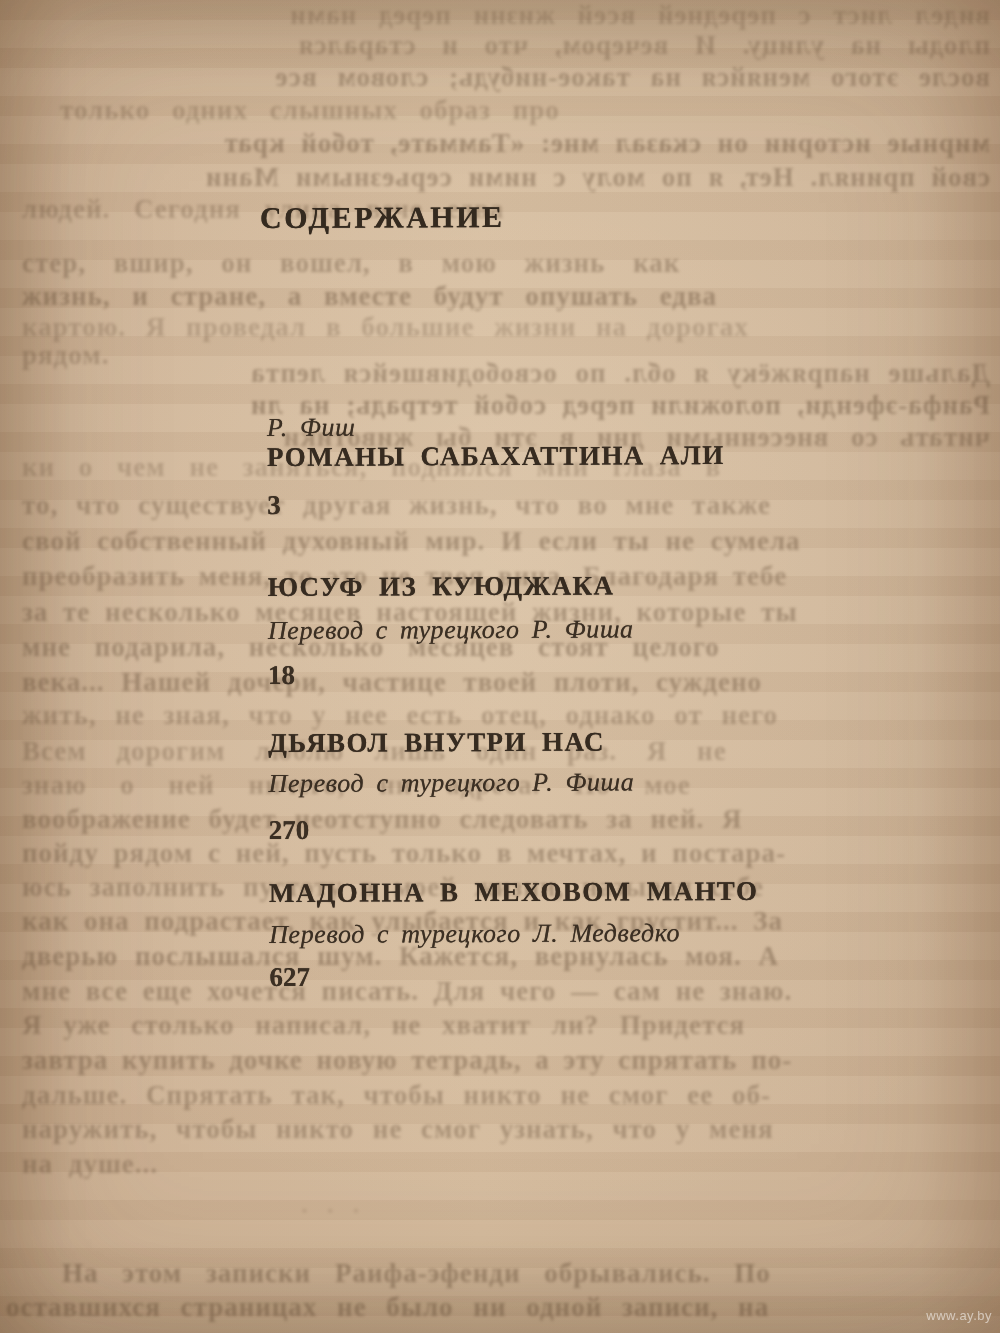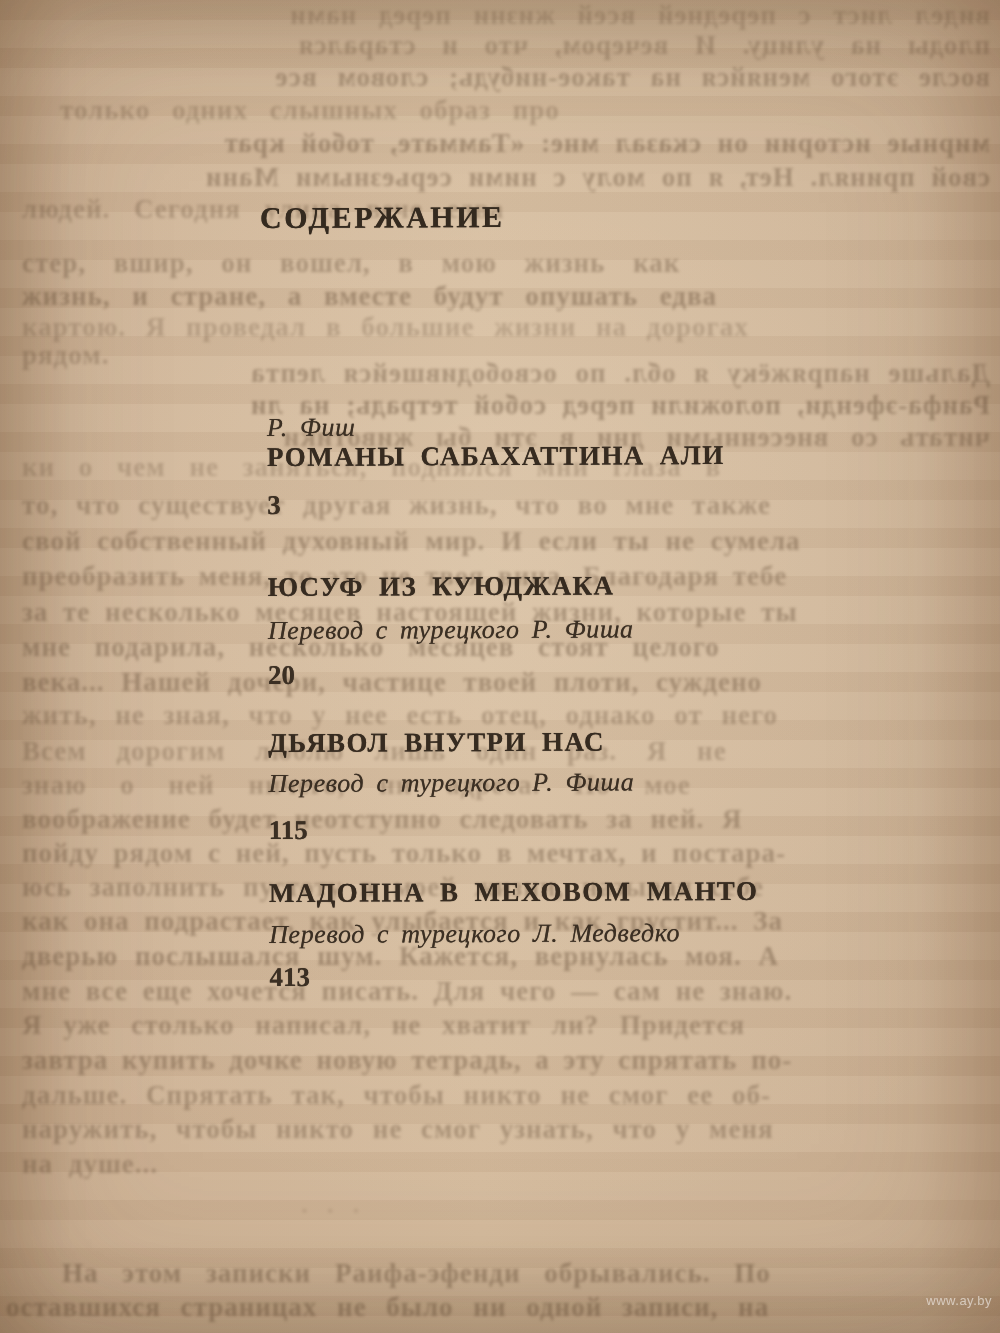--- a/index.html
+++ b/index.html
@@ -36,21 +36,21 @@
   .line{position:absolute;left:268px;white-space:nowrap;text-shadow:0 0 0.7px rgba(52,41,30,0.85);}
   .heading{
     left:262px;top:200px;
     font-weight:700;font-size:30px;letter-spacing:2.5px;word-spacing:4px;color:#342a1f;
   }
   .title{font-weight:700;font-size:27px;letter-spacing:1.4px;word-spacing:7px;color:#362b20;}
   .author,.trans{font-style:italic;font-size:26px;letter-spacing:0.6px;word-spacing:5px;}
   .pagenum{font-weight:700;font-size:27px;}
   
   .watermark{
-    position:absolute;right:8px;bottom:25px;
+    position:absolute;right:8px;bottom:10px;
     font:13px "Liberation Sans",sans-serif;
     color:rgba(255,255,255,0.55);
     letter-spacing:0.5px;
   }
 </style>
 </head>
 <body>
 
 <div class="page">
 
@@ -97,25 +97,25 @@
 
   <div class="toc">
     <div class="line heading">СОДЕРЖАНИЕ</div>
 
     <div class="line author" style="top:412px">Р. Фиш</div>
     <div class="line title" style="top:441px">РОМАНЫ САБАХАТТИНА АЛИ</div>
     <div class="line pagenum" style="top:489px">3</div>
 
     <div class="line title" style="top:571px">ЮСУФ ИЗ КУЮДЖАКА</div>
     <div class="line trans" style="top:615px">Перевод с турецкого Р. Фиша</div>
-    <div class="line pagenum" style="top:659px">20</div>
+    <div class="line pagenum" style="top:659px">18</div>
 
     <div class="line title" style="top:727px">ДЬЯВОЛ ВНУТРИ НАС</div>
     <div class="line trans" style="top:768px">Перевод с турецкого Р. Фиша</div>
-    <div class="line pagenum" style="top:814px">115</div>
+    <div class="line pagenum" style="top:814px">270</div>
 
     <div class="line title" style="top:877px">МАДОННА В МЕХОВОМ МАНТО</div>
     <div class="line trans" style="top:919px">Перевод с турецкого Л. Медведко</div>
-    <div class="line pagenum" style="top:961px">413</div>
+    <div class="line pagenum" style="top:961px">627</div>
   </div>
 
   <div class="watermark">www.ay.by</div>
 </div>
 
 </body></html>

